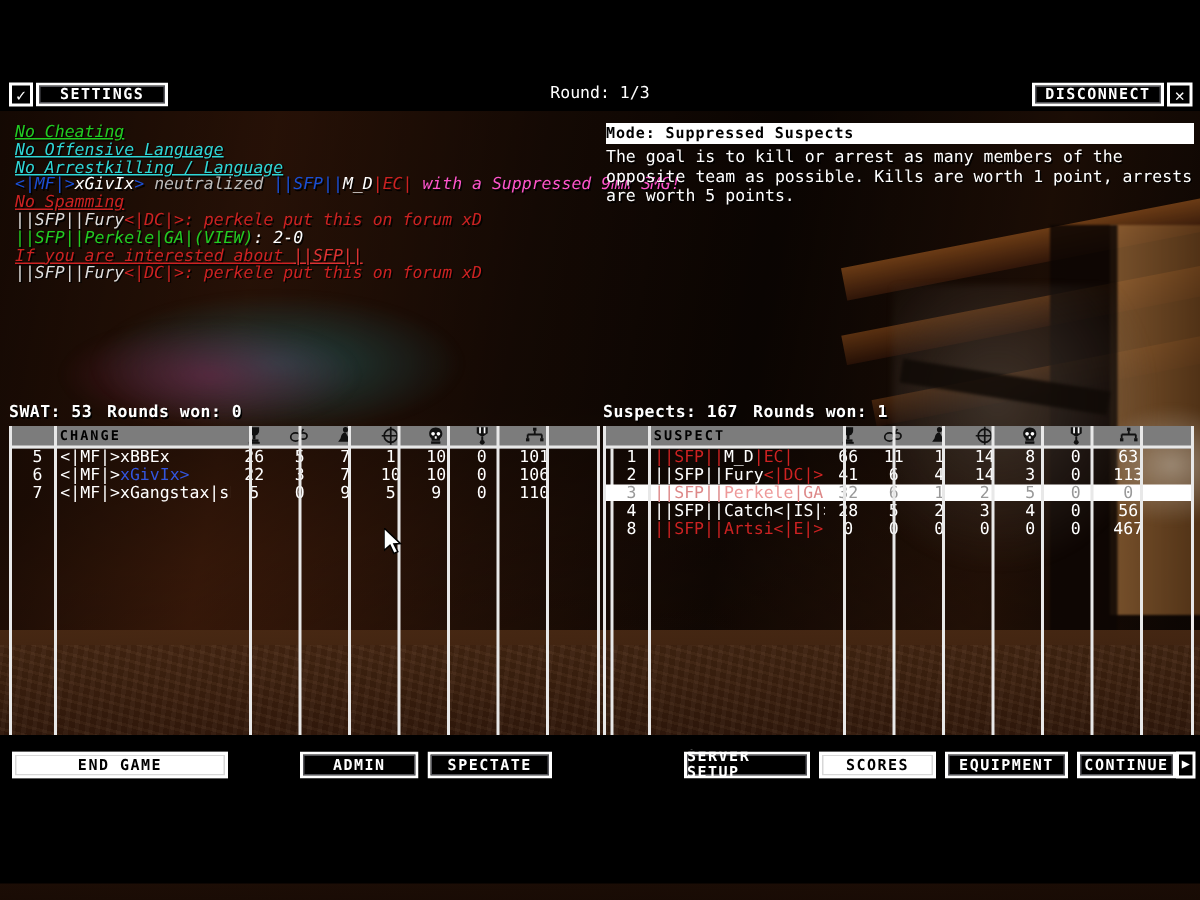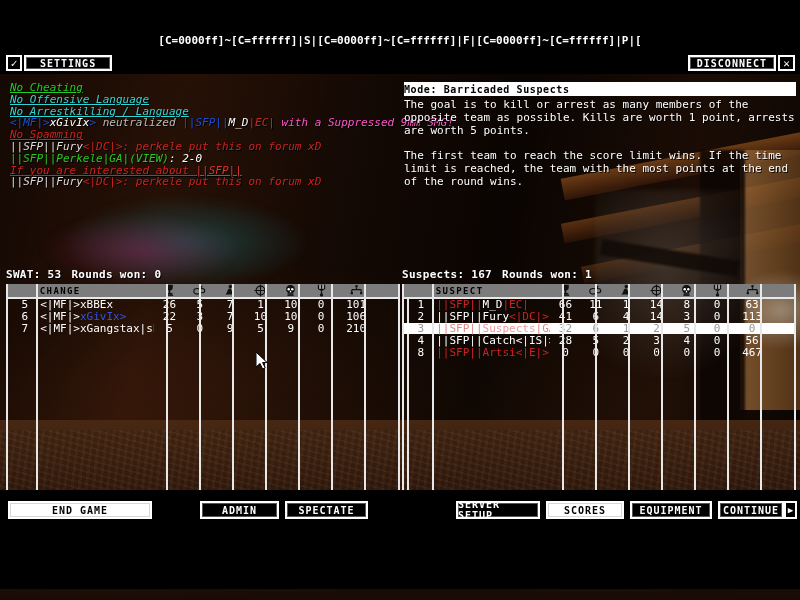--- a/index.html
+++ b/index.html
@@ -136,21 +136,21 @@
     <div class="scene-shape" id="pillarDark"></div>
     <div class="scene-shape" id="soldier"></div>
     <div class="scene-shape" id="gun"></div>
     <div class="scene-shape" id="soldierArm"></div>
     <div class="scene-shape" id="floor"></div>
     <div class="scene-shape" id="floorTex"></div>
     <div class="scene-shape" id="darkTop"></div>
   </div>
 
   <div id="topbar">
-    <div id="gametitle">[C=0000ff]~[C=ffffff]|S|[C=0000ff]~[C=ffffff]|F|[C=0000ff]~[C=ffffff]|P|[</div>
+    <div id="roundinfo">Round: 1/3</div>
   </div>
 
   <div id="settingsWrap">
     <div id="settingsCheck">✓</div>
     <div id="settingsBtn" class="btn">SETTINGS</div>
   </div>
 
   <div id="disconnectWrap">
     <div id="disconnectBtn" class="btn">DISCONNECT</div>
     <div id="disconnectX">✕</div>
@@ -163,24 +163,23 @@
       <div class="chatline"><span style="color: rgb(26, 79, 214);">&lt;|MF|&gt;</span><span style="color: rgb(255, 255, 255);">xGivIx</span><span style="color: rgb(26, 79, 214);">&gt; </span><span style="color: rgb(187, 187, 187);">neutralized </span><span style="color: rgb(26, 79, 214);">||SFP||</span><span style="color: rgb(255, 255, 255);">M_D</span><span style="color: rgb(204, 34, 34);">|EC|</span><span style="color: rgb(255, 85, 204);"> with a Suppressed 9mm SMG!</span></div>
       <div class="chatline"><span class="u" style="color: rgb(204, 34, 34);">No Spamming</span></div>
       <div class="chatline"><span style="color: rgb(221, 221, 221);">||SFP||Fury</span><span style="color: rgb(204, 34, 34);">&lt;</span><span style="color: rgb(204, 34, 34);">|DC|</span><span style="color: rgb(204, 34, 34);">&gt;</span><span style="color: rgb(204, 34, 34);">: perkele put this on forum xD</span></div>
       <div class="chatline"><span style="color: rgb(34, 204, 34);">||SFP||Perkele|GA|(VIEW)</span><span style="color: rgb(255, 255, 255);">: 2-0</span></div>
       <div class="chatline"><span class="u" style="color: rgb(204, 34, 34);">If you are interested about </span><span class="u" style="color: rgb(221, 51, 51);">||SFP||</span></div>
       <div class="chatline"><span style="color: rgb(221, 221, 221);">||SFP||Fury</span><span style="color: rgb(204, 34, 34);">&lt;|DC|&gt;</span><span style="color: rgb(204, 34, 34);">: perkele put this on forum xD</span></div>
     </div>
 
   <div id="briefing">
     <div id="briefHeader">
-      <span id="briefMode">Mode: Barricaded Suspects</span>
+      <span id="briefMode">Mode: Suppressed Suspects</span>
     </div>
     <div class="briefPara">The goal is to kill or arrest as many members of the opposite team as possible.  Kills are worth 1 point, arrests are worth 5 points.</div>
-    <div class="briefPara second">The first team to reach the score limit wins.  If the time limit is reached, the team with the most points at the end of the round wins.</div>
   </div>
 
   <div class="teamblock" id="swatBlock">
     <div class="teamscore">
       <span>SWAT: 53</span><span class="sep"></span><span>Rounds won: 0</span>
     </div>
     <div class="tablewrap">
       <div class="hdrrow">
         <div class="hdr-rank"></div>
         <div class="hdr-name">CHANGE</div>
@@ -266,21 +265,21 @@
           </div>
           <div class="prow">
             <div class="c-rank" style="color: rgb(255, 255, 255);">7</div>
             <div class="c-name"><span style="color: rgb(255, 255, 255);">&lt;|MF|&gt;xGangstax|sLo|</span></div>
             <div class="c-stat" style="color: rgb(255, 255, 255);">5</div>
             <div class="c-stat" style="color: rgb(255, 255, 255);">0</div>
             <div class="c-stat" style="color: rgb(255, 255, 255);">9</div>
             <div class="c-stat" style="color: rgb(255, 255, 255);">5</div>
             <div class="c-stat" style="color: rgb(255, 255, 255);">9</div>
             <div class="c-stat" style="color: rgb(255, 255, 255);">0</div>
-            <div class="c-stat ping" style="color: rgb(255, 255, 255);">210</div>
+            <div class="c-stat ping" style="color: rgb(255, 255, 255);">110</div>
             <div class="c-stat pad"></div>
           </div>
         </div>
     <div class="vline" style="left: 28px;"></div>
         <div class="vline" style="left: 158px;"></div>
         <div class="vline" style="left: 191px;"></div>
         <div class="vline" style="left: 224px;"></div>
         <div class="vline" style="left: 257px;"></div>
         <div class="vline" style="left: 290px;"></div>
         <div class="vline" style="left: 323px;"></div>
@@ -372,21 +371,21 @@
             <div class="c-stat" style="color: rgb(255, 255, 255);">6</div>
             <div class="c-stat" style="color: rgb(255, 255, 255);">4</div>
             <div class="c-stat" style="color: rgb(255, 255, 255);">14</div>
             <div class="c-stat" style="color: rgb(255, 255, 255);">3</div>
             <div class="c-stat" style="color: rgb(255, 255, 255);">0</div>
             <div class="c-stat ping" style="color: rgb(255, 255, 255);">113</div>
             <div class="c-stat pad"></div>
           </div>
           <div class="prow sel">
             <div class="c-rank" style="color: rgb(153, 153, 153);">3</div>
-            <div class="c-name"><span style="color: rgb(221, 136, 136);">||SFP||</span><span style="color: rgb(238, 153, 153);">Suspects</span><span style="color: rgb(221, 136, 136);">|GA|</span></div>
+            <div class="c-name"><span style="color: rgb(221, 136, 136);">||SFP||</span><span style="color: rgb(238, 153, 153);">Perkele</span><span style="color: rgb(221, 136, 136);">|GA|</span></div>
             <div class="c-stat" style="color: rgb(153, 153, 153);">32</div>
             <div class="c-stat" style="color: rgb(153, 153, 153);">6</div>
             <div class="c-stat" style="color: rgb(153, 153, 153);">1</div>
             <div class="c-stat" style="color: rgb(153, 153, 153);">2</div>
             <div class="c-stat" style="color: rgb(153, 153, 153);">5</div>
             <div class="c-stat" style="color: rgb(153, 153, 153);">0</div>
             <div class="c-stat ping" style="color: rgb(153, 153, 153);">0</div>
             <div class="c-stat pad"></div>
           </div>
           <div class="prow">

